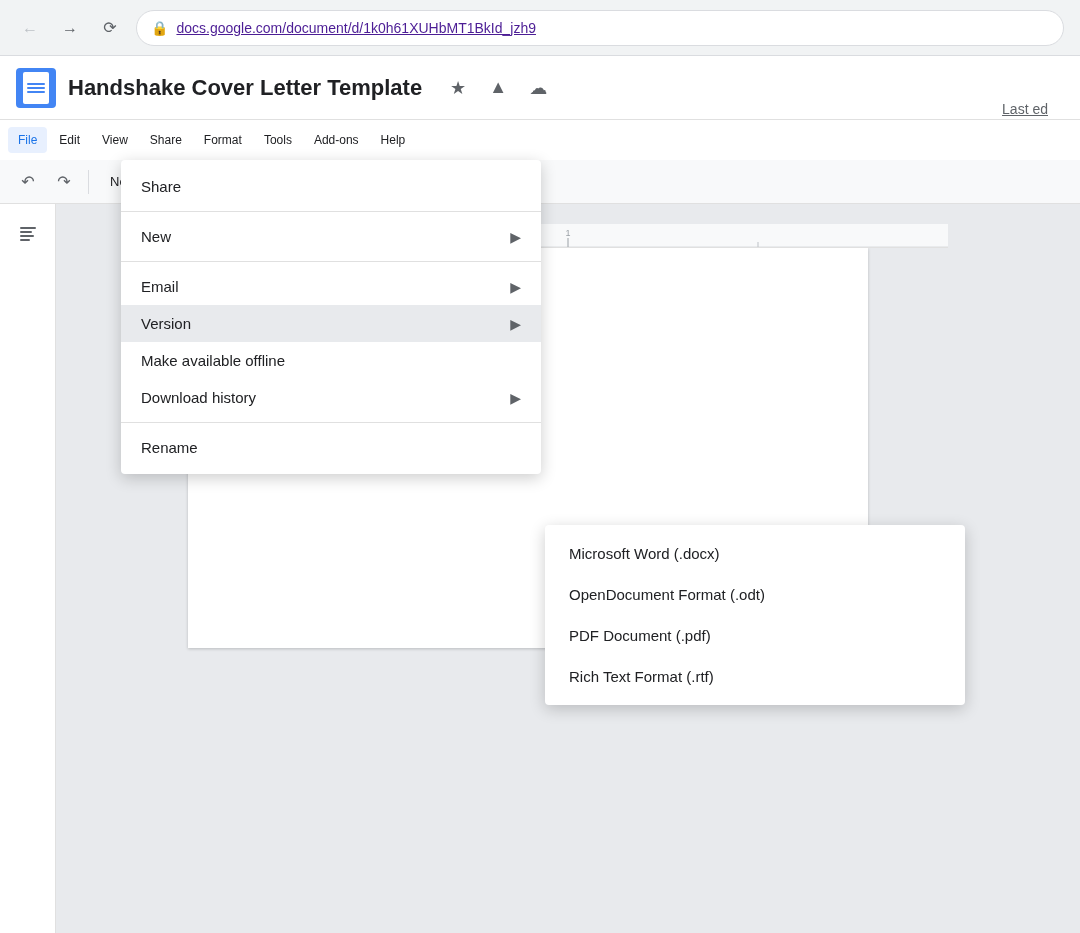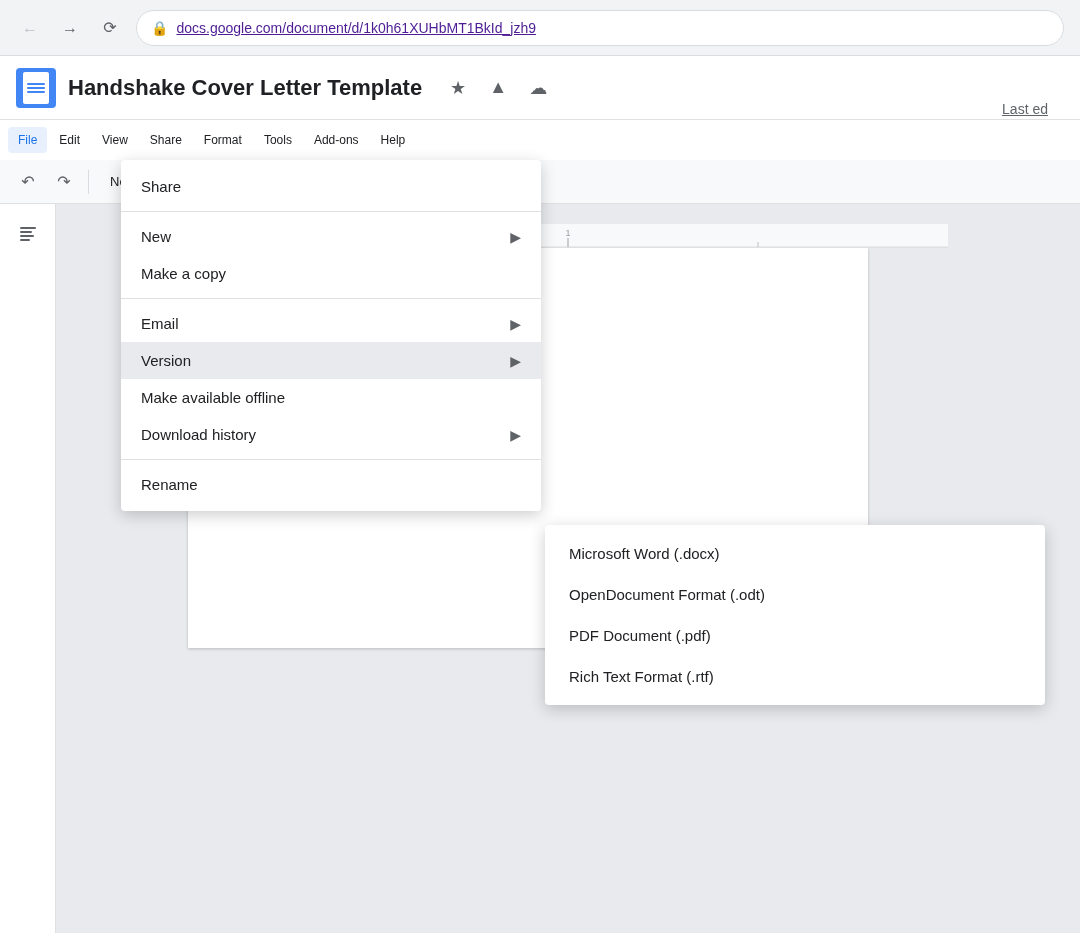--- a/index.html
+++ b/index.html
@@ -214,21 +214,21 @@
     .file-menu-item .label { flex: 1; }
     .file-menu-item .shortcut { color: #5f6368; font-size: 14px; margin-left: auto; }
     .file-menu-item .arrow { color: #5f6368; font-size: 14px; margin-left: auto; }
     .file-menu-divider { height: 1px; background: #e0e0e0; margin: 6px 0; }
 
     
     .download-submenu {
       position: absolute;
       top: 525px;
       left: 545px;
-      width: 500px;
+      width: 420px;
       background: white;
       border-radius: 4px;
       box-shadow: 0 4px 16px rgba(0,0,0,0.2);
       z-index: 300;
       padding: 8px 0;
     }
     .submenu-item {
       padding: 12px 24px;
       font-size: 15px;
       color: #202124;
@@ -330,23 +330,20 @@
   </div>
 
   <div class="file-menu-divider"></div>
 
   <div class="file-menu-item">
     <span class="label">New</span>
     <span class="arrow">▶</span>
   </div>
 
 
-  <div class="file-menu-item">
-    <span class="label">Make a copy</span>
-  </div>
 
   <div class="file-menu-divider"></div>
 
   <div class="file-menu-item">
     <span class="label">Email</span>
     <span class="arrow">▶</span>
   </div>
 
   <div class="file-menu-item active" style="background:#e8eaed;">
     <span class="label">Version</span>

